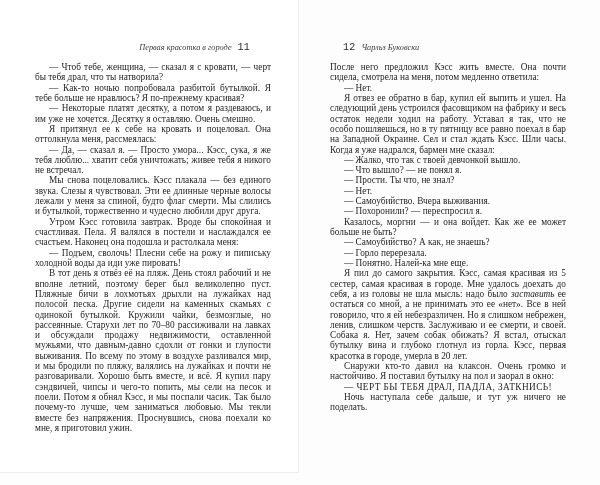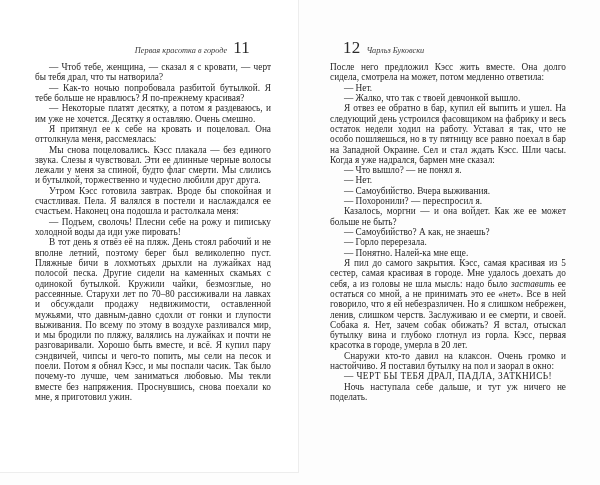--- a/index.html
+++ b/index.html
@@ -17,21 +17,21 @@
     position:absolute; left:299px; top:0; width:301px; height:485px;
     background:#fdfdfd;
   }
   .runhead {
     position:absolute; top:41px; height:13px; line-height:13px;
     font-style:italic; font-size:8.3px; color:#3a3a3a; white-space:nowrap;
   }
   .runhead-left { left:35px; width:215px; text-align:right; }
   .runhead-right { left:343px; text-align:left; }
   .rh-num {
-    font-style:normal; font-size:17px; color:#2a2a2a; letter-spacing:.2px;
+    font-style:normal; font-size:10px; color:#2a2a2a; letter-spacing:.2px;font-family:Liberation Mono, monospace;
   }
   .runhead-left .rh-num { margin-left:6px; }
   .runhead-right .rh-num { margin-right:6px; }
   .textblock {
     position:absolute; top:62px; width:236px;
     font-size:9.3px; line-height:10.32px; text-align:justify;
     letter-spacing:0; word-spacing:normal;
   }
   .textblock-left { left:35px; }
   .textblock-right { left:330px; }
@@ -54,31 +54,33 @@
 
   <div class="runhead runhead-right">
     <span class="rh-num">12</span><span class="rh-title">Чарльз Буковски</span>
   </div>
 
   <div class="textblock textblock-left" id="text-left">
       <div class="para">— Чтоб тебе, женщина, — сказал я с кровати, — черт бы тебя драл, что ты натворила?</div>
       <div class="para">— Как-то ночью попробовала разбитой бутылкой. Я тебе больше не нравлюсь? Я по-прежнему красивая?</div>
       <div class="para">— Некоторые платят десятку, а потом я раздеваюсь, и им уже не хочется. Десятку я оставляю. Очень смешно.</div>
       <div class="para">Я притянул ее к себе на кровать и поцеловал. Она оттолкнула меня, рассмеялась:</div>
+      <div class="para">— Да, — сказал я. — Просто умора... Кэсс, сука, я же тебя люблю... хватит себя уничтожать; живее тебя я никого не встречал.</div>
       <div class="para">Мы снова поцеловались. Кэсс плакала — без единого звука. Слезы я чувствовал. Эти ее длинные черные волосы лежали у меня за спиной, будто флаг смерти. Мы слились и бутылкой, торжественно и чудесно любили друг друга.</div>
       <div class="para">Утром Кэсс готовила завтрак. Вроде бы спокойная и счастливая. Пела. Я валялся в постели и наслаждался ее счастьем. Наконец она подошла и растолкала меня:</div>
       <div class="para">— Подъем, сволочь! Плесни себе на рожу и пипиську холодной воды да иди уже пировать!</div>
       <div class="para">В тот день я отвёз её на пляж. День стоял рабочий и не вполне летний, поэтому берег был великолепно пуст. Пляжные бичи в лохмотьях дрыхли на лужайках над полосой песка. Другие сидели на каменных скамьях с одинокой бутылкой. Кружили чайки, безмозглые, но рассеянные. Старухи лет по 70–80 рассиживали на лавках и обсуждали продажу недвижимости, оставленной мужьями, что давным-давно сдохли от гонки и глупости выживания. По всему по этому в воздухе разливался мир, и мы бродили по пляжу, валялись на лужайках и почти не разговаривали. Хорошо быть вместе, и всё. Я купил пару сэндвичей, чипсы и чего-то попить, мы сели на песок и поели. Потом я обнял Кэсс, и мы поспали часик. Так было почему-то лучше, чем заниматься любовью. Мы текли вместе без напряжения. Проснувшись, снова поехали ко мне, я приготовил ужин.</div>
     </div>
   <div class="textblock textblock-right" id="text-right">
-      <div class="para noindent">После него предложил Кэсс жить вместе. Она долго сидела, смотрела на может, потом медленно ответила:</div>
+      <div class="para noindent">После него предложил Кэсс жить вместе. Она почти сидела, смотрела на меня, потом медленно ответила:</div>
       <div class="para">— Нет.</div>
+      <div class="para">Я отвез ее обратно в бар, купил ей выпить и ушел. На следующий день устроился фасовщиком на фабрику и весь остаток недели ходил на работу. Уставал я так, что не особо пошляешься, но в ту пятницу все равно поехал в бар на Западной Окраине. Сел и стал ждать Кэсс. Шли часы. Когда я уже надрался, бармен мне сказал:</div>
       <div class="para">— Жалко, что так с твоей девчонкой вышло.</div>
-      <div class="para">Я отвез ее обратно в бар, купил ей выпить и ушел. На следующий день устроился фасовщиком на фабрику и весь остаток недели ходил на работу. Уставал я так, что не особо пошляешься, но в ту пятницу все равно поехал в бар на Западной Окраине. Сел и стал ждать Кэсс. Шли часы. Когда я уже надрался, бармен мне сказал:</div>
       <div class="para">— Что вышло? — не понял я.</div>
+      <div class="para">— Прости. Ты что, не знал?</div>
       <div class="para">— Нет.</div>
       <div class="para">— Самоубийство. Вчера выживания.</div>
       <div class="para">— Похоронили? — переспросил я.</div>
       <div class="para">Казалось, моргни — и она войдет. Как же ее может больше не быть?</div>
       <div class="para">— Самоубийство? А как, не знаешь?</div>
       <div class="para">— Горло перерезала.</div>
       <div class="para">— Понятно. Налей-ка мне еще.</div>
       <div class="para">Я пил до самого закрытия. Кэсс, самая красивая из 5 сестер, самая красивая в городе. Мне удалось доехать до себя, а из головы не шла мысль: надо было <i>заставить</i> ее остаться со мной, а не принимать это ее «нет». Все в ней говорило, что я ей небезразличен. Но я слишком небрежен, ленив, слишком черств. Заслуживаю и ее смерти, и своей. Собака я. Нет, зачем собак обижать? Я встал, отыскал бутылку вина и глубоко глотнул из горла. Кэсс, первая красотка в городе, умерла в 20 лет.</div>
       <div class="para">Снаружи кто-то давил на клаксон. Очень громко и настойчиво. Я поставил бутылку на пол и заорал в окно:</div>
       <div class="para caps">— ЧЕРТ БЫ ТЕБЯ ДРАЛ, ПАДЛА, ЗАТКНИСЬ!</div>

